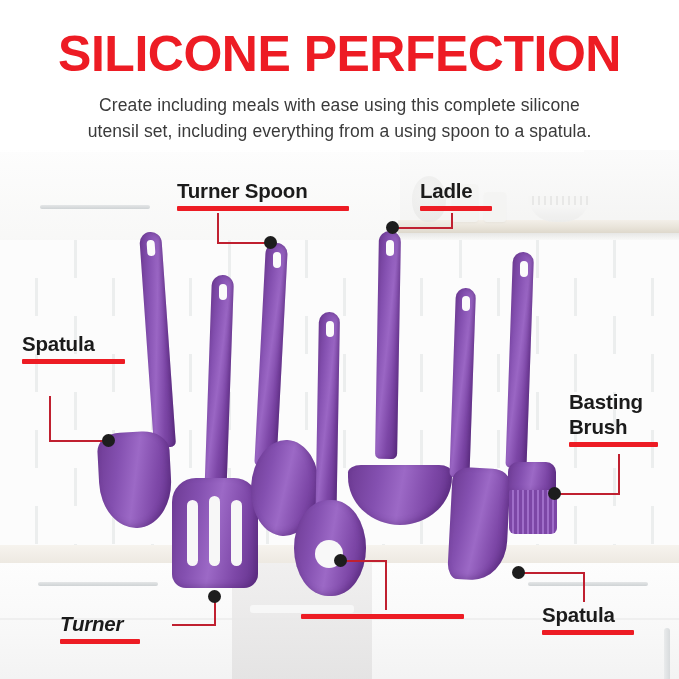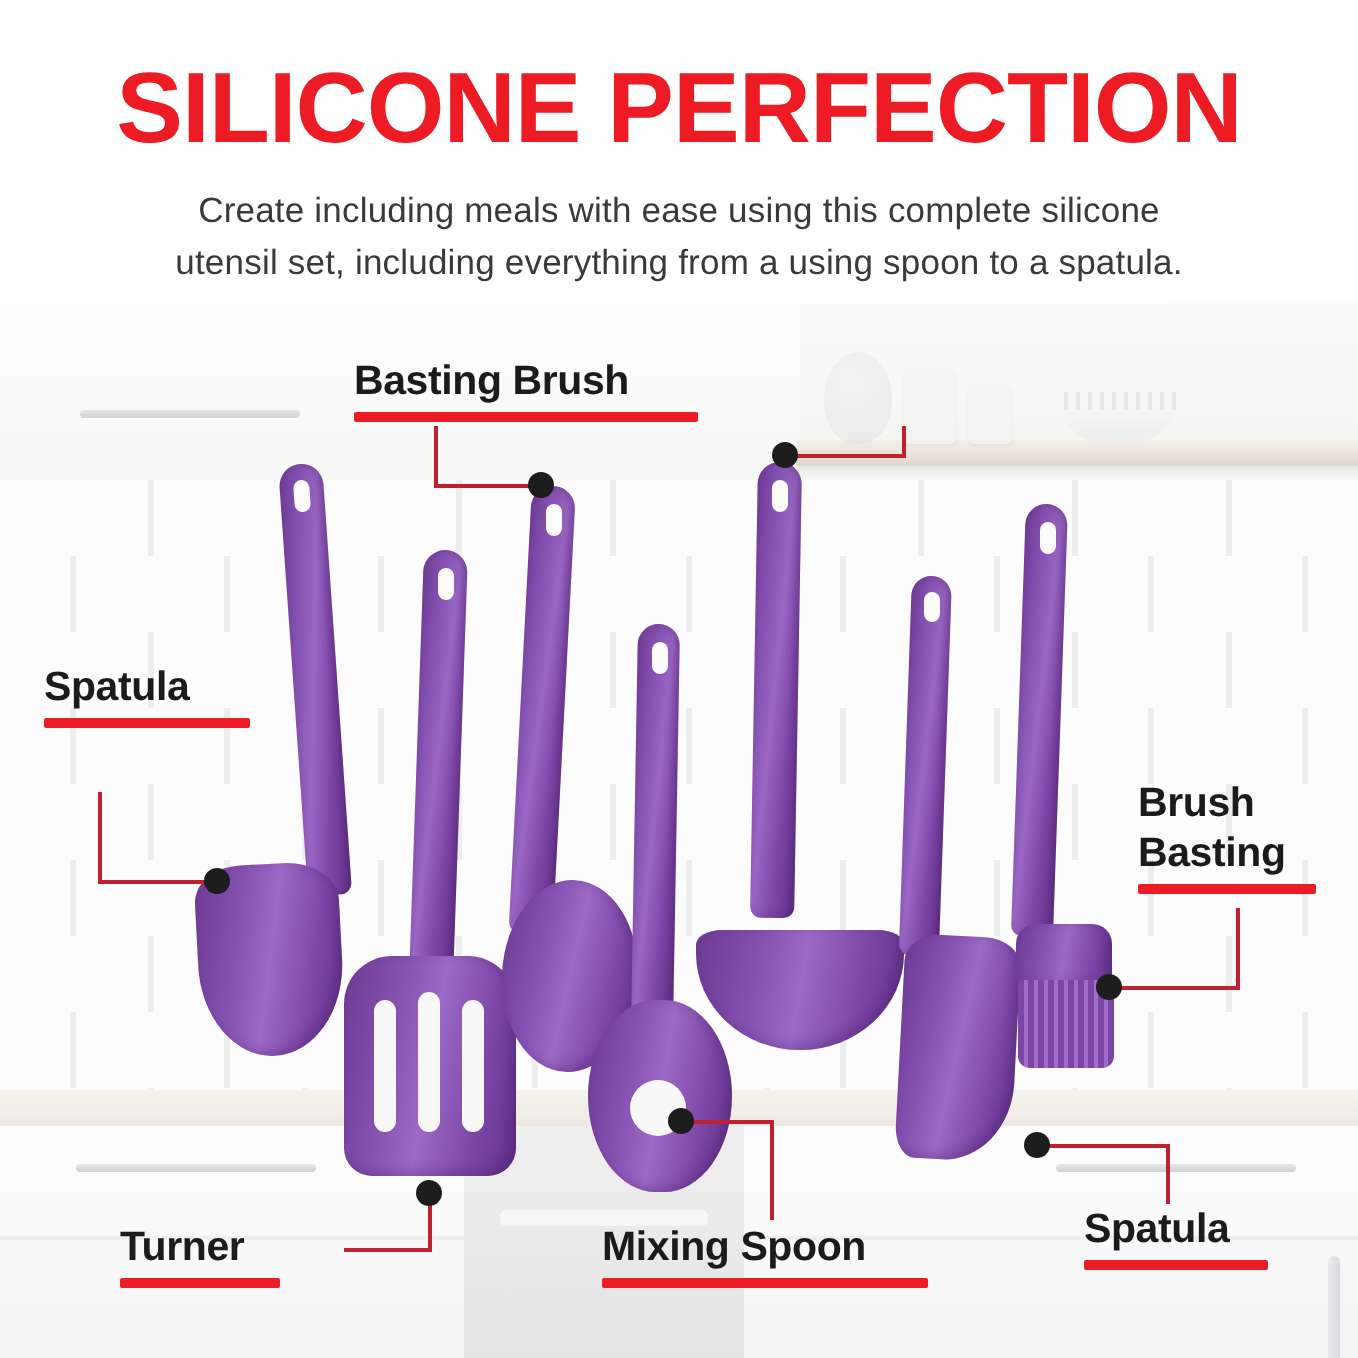--- a/index.html
+++ b/index.html
@@ -197,68 +197,71 @@
 
   <div class="header">
     <div class="title">SILICONE PERFECTION</div>
     <div class="subtitle">
       <div>Create including meals with ease using this complete silicone</div>
       <div>utensil set, including everything from a using spoon to a spatula.</div>
     </div>
   </div>
 
   <div class="label" style="left:177px;top:178px;">
-    <div class="txt">Basting Brush</div>
+    <div class="txt">Turner Spoon</div>
     <div class="uline" style="width:172px;"></div>
   </div>
   <div class="conn" style="left:177px;top:213px;">
     <div class="v" style="left:40px;top:0;height:31px;"></div>
     <div class="h" style="left:40px;top:29px;width:50px;"></div>
   </div>
   <div class="dot" style="left:264px;top:236px;"></div>
 
+  <div class="label" style="left:420px;top:178px;">
+    <div class="txt">Ladle</div>
+    <div class="uline" style="width:72px;"></div>
+  </div>
   <div class="conn" style="left:398px;top:213px;">
     <div class="v" style="left:53px;top:0;height:16px;"></div>
     <div class="h" style="left:0px;top:14px;width:55px;"></div>
   </div>
   <div class="dot" style="left:386px;top:221px;"></div>
 
   <div class="label" style="left:22px;top:331px;">
     <div class="txt">Spatula</div>
     <div class="uline" style="width:103px;"></div>
   </div>
   <div class="conn" style="left:22px;top:396px;">
     <div class="v" style="left:27px;top:0;height:46px;"></div>
     <div class="h" style="left:27px;top:44px;width:60px;"></div>
   </div>
   <div class="dot" style="left:102px;top:434px;"></div>
 
   <div class="label" style="left:569px;top:389px;">
+    <div class="txt">Basting</div>
     <div class="txt">Brush</div>
-    <div class="txt">Basting</div>
     <div class="uline" style="width:89px;"></div>
   </div>
   <div class="conn" style="left:560px;top:454px;">
     <div class="v" style="left:58px;top:0;height:41px;"></div>
     <div class="h" style="left:0px;top:39px;width:60px;"></div>
   </div>
   <div class="dot" style="left:548px;top:487px;"></div>
 
-  <div class="label" style="left:60px;top:611px;">
+  <div class="label" style="left:60px;top:611px;font-style:italic;">
     <div class="txt">Turner</div>
     <div class="uline" style="width:80px;"></div>
   </div>
   <div class="conn" style="left:172px;top:596px;">
     <div class="h" style="left:0px;top:28px;width:44px;"></div>
     <div class="v" style="left:42px;top:0;height:30px;"></div>
   </div>
   <div class="dot" style="left:208px;top:590px;"></div>
 
   <div class="label" style="left:301px;top:611px;">
-    <div class="txt">Mixing Spoon</div>
     <div class="uline" style="width:163px;"></div>
   </div>
   <div class="conn" style="left:340px;top:560px;">
     <div class="v" style="left:45px;top:0;height:50px;"></div>
     <div class="h" style="left:0px;top:0px;width:47px;"></div>
   </div>
   <div class="dot" style="left:334px;top:554px;"></div>
 
   <div class="label" style="left:542px;top:602px;">
     <div class="txt">Spatula</div>

